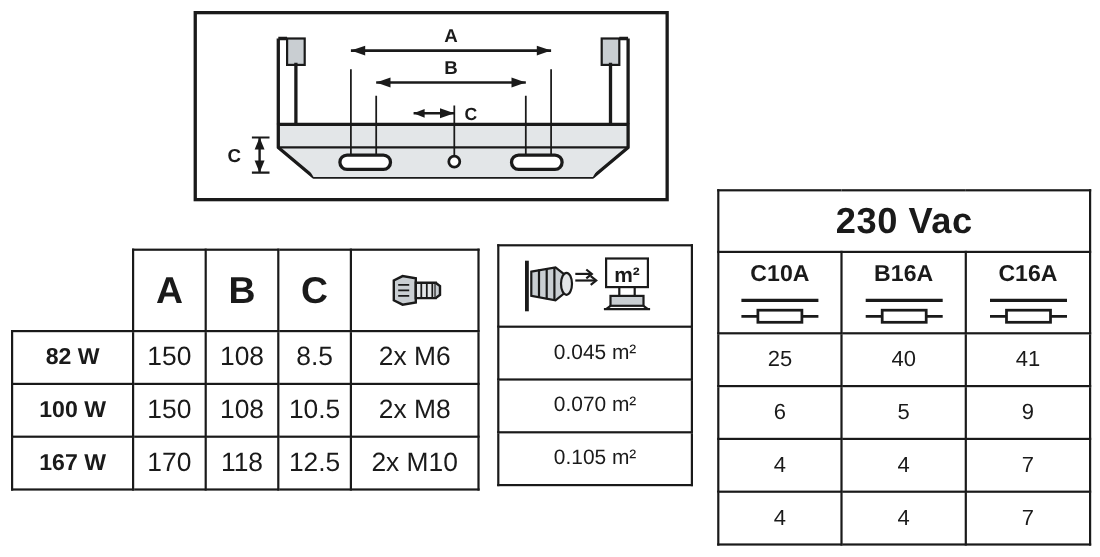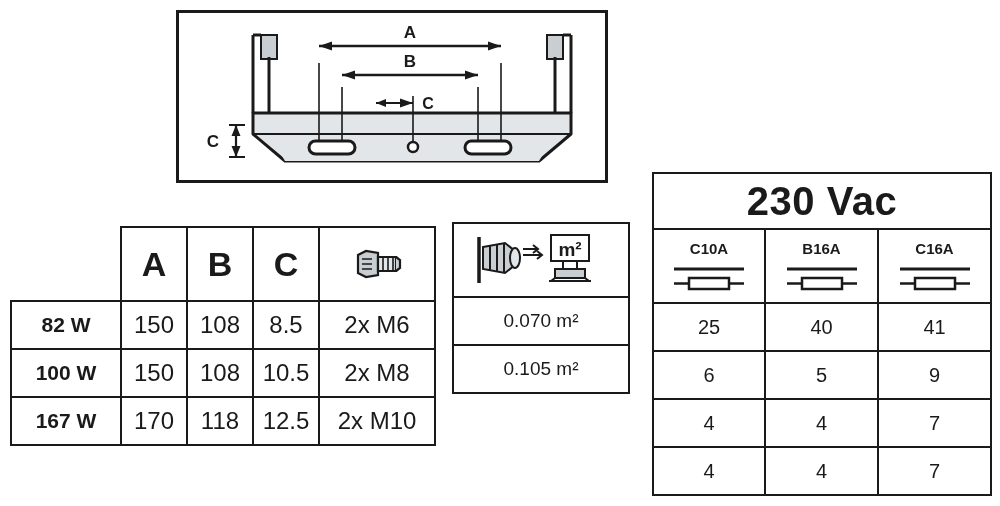--- a/index.html
+++ b/index.html
@@ -89,27 +89,27 @@
     left: 652px;
     top: 172px;
     width: 338px;
   }
   #vac-table td {
     height: 46px;
     font-size: 20px;
   }
   #vac-table .vac-title {
     height: 54px;
-    font-size: 40px;
+    font-size: 33px;
     font-weight: bold;
     letter-spacing: 0.5px;
   }
   #vac-table .breaker-hdr {
     height: 72px;
-    font-size: 15px;
+    font-size: 21px;
     font-weight: bold;
     padding-top: 0;
   }
   .breaker-cell-inner {
     display: flex;
     flex-direction: column;
     align-items: center;
     justify-content: center;
     gap: 5px;
   }
@@ -276,20 +276,23 @@
           <g stroke="#1a1a1a" stroke-width="2" fill="none">
             <path d="M92 30 L92 38 M106 30 L106 38"></path>
             <rect x="84" y="38" width="30" height="9" fill="#c9ced2"></rect>
             <path d="M78 50 L120 50"></path>
             <path d="M84 47 L80 50 M114 47 L118 50"></path>
           </g>
         </svg>
       </td>
     </tr>
     <tr>
+      <td>0.045 m²</td>
+    </tr>
+    <tr>
       <td>0.070 m²</td>
     </tr>
     <tr>
       <td>0.105 m²</td>
     </tr>
   </tbody>
 </table>
 
 <table class="tbl" id="vac-table">
   <colgroup>

